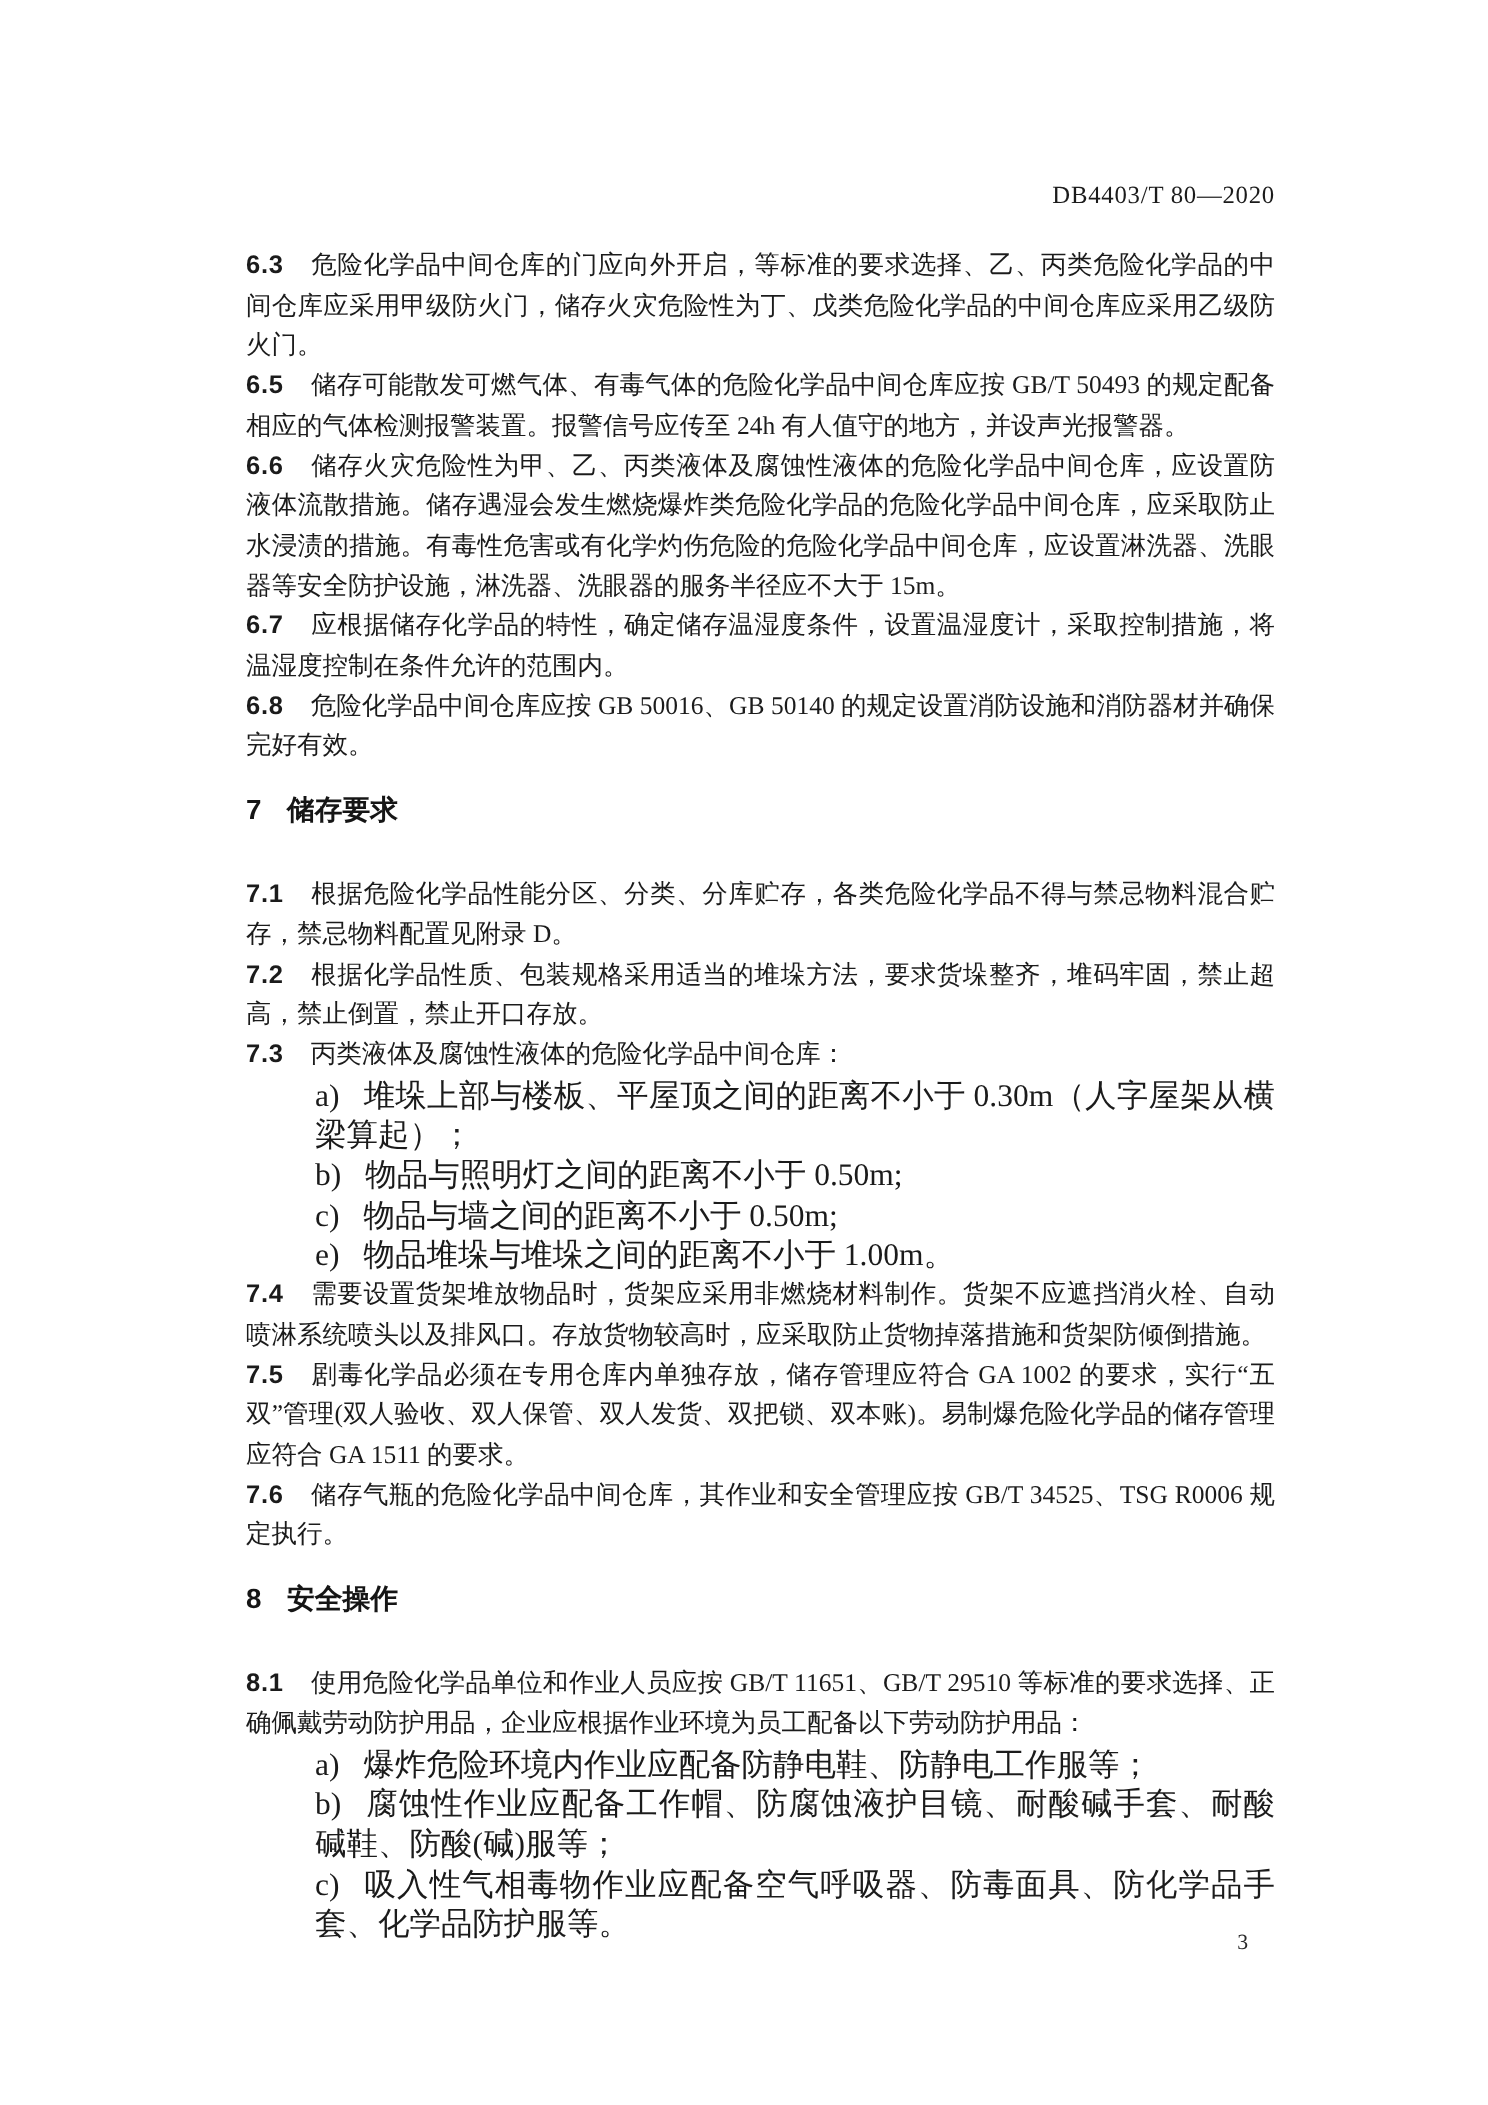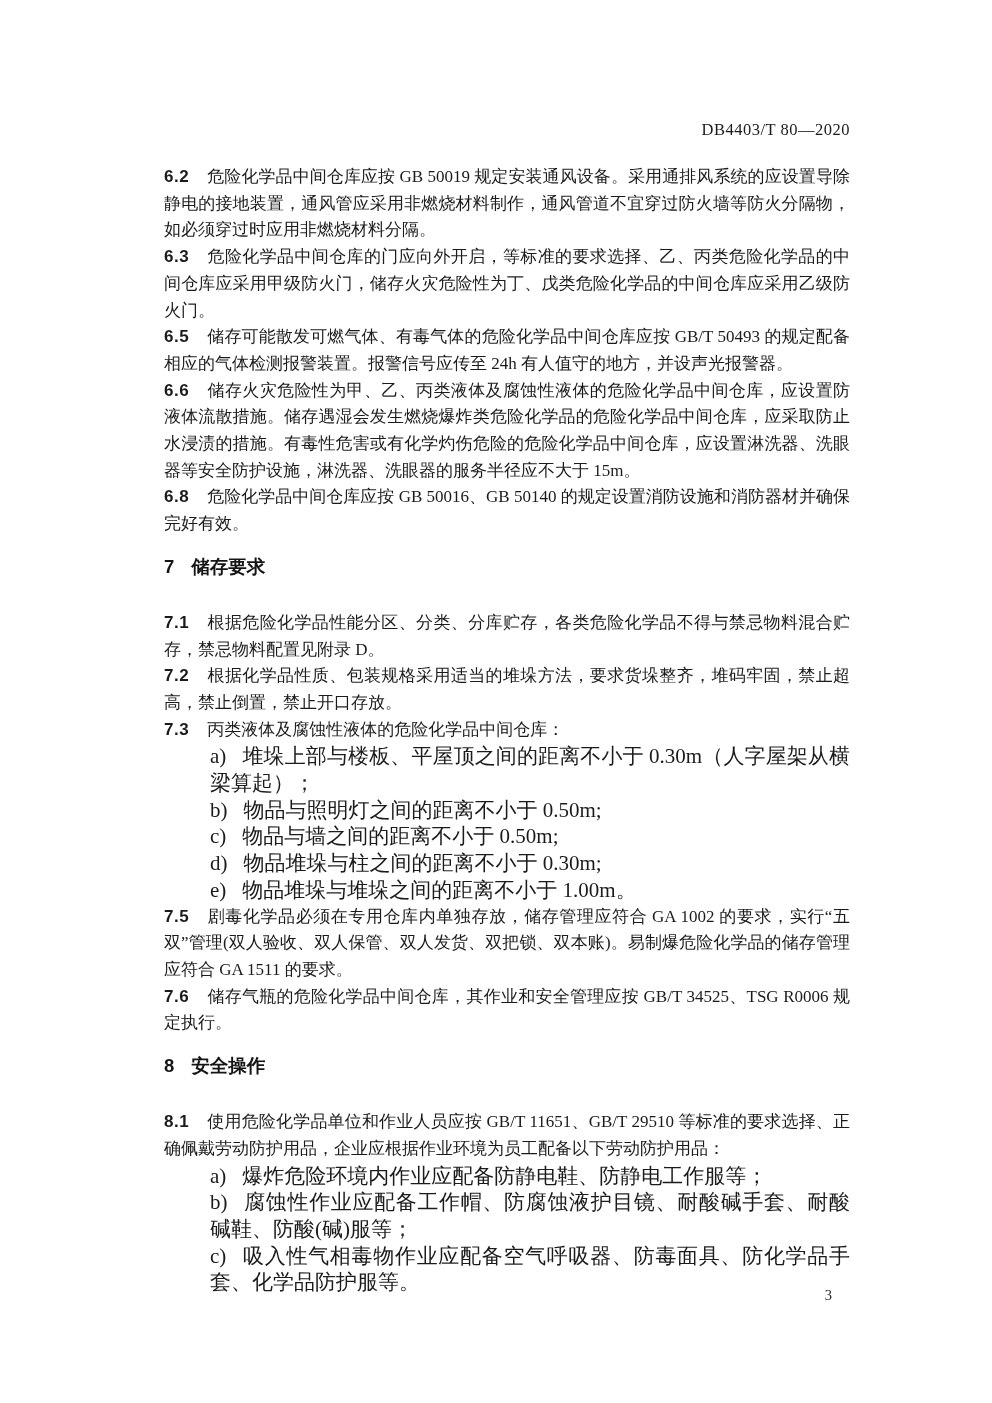--- a/index.html
+++ b/index.html
@@ -62,38 +62,38 @@
 </style>
 </head>
 <body>
 
 <div class="page">
 
   <div class="doc-header">DB4403/T 80—2020</div>
 
   <main>
 
-    <p class="clause"><span class="cnum">6.2</span><span>危险化学品中间仓库应按 GB 50019 规定安装通风设备。采用通排风系统的应设置导除静电的接地装置，通风管应采用非燃烧材料制作，通风管道不宜穿过防火墙等防火分隔物，如必须穿过时应用非燃烧材料分隔。</span></p>
     <p class="clause"><span class="cnum">6.3</span><span>危险化学品中间仓库的门应向外开启，等标准的要求选择、乙、丙类危险化学品的中间仓库应采用甲级防火门，储存火灾危险性为丁、戊类危险化学品的中间仓库应采用乙级防火门。</span></p>
     <p class="clause"><span class="cnum">6.5</span><span>储存可能散发可燃气体、有毒气体的危险化学品中间仓库应按 GB/T 50493 的规定配备相应的气体检测报警装置。报警信号应传至 24h 有人值守的地方，并设声光报警器。</span></p>
     <p class="clause"><span class="cnum">6.6</span><span>储存火灾危险性为甲、乙、丙类液体及腐蚀性液体的危险化学品中间仓库，应设置防液体流散措施。储存遇湿会发生燃烧爆炸类危险化学品的危险化学品中间仓库，应采取防止水浸渍的措施。有毒性危害或有化学灼伤危险的危险化学品中间仓库，应设置淋洗器、洗眼器等安全防护设施，淋洗器、洗眼器的服务半径应不大于 15m。</span></p>
+    <p class="clause"><span class="cnum">6.7</span><span>应根据储存化学品的特性，确定储存温湿度条件，设置温湿度计，采取控制措施，将温湿度控制在条件允许的范围内。</span></p>
     <p class="clause"><span class="cnum">6.8</span><span>危险化学品中间仓库应按 GB 50016、GB 50140 的规定设置消防设施和消防器材并确保完好有效。</span></p>
 
     <h2 class="sec-heading"><span class="sec-num">7</span><span>储存要求</span></h2>
 
     <p class="clause"><span class="cnum">7.1</span><span>根据危险化学品性能分区、分类、分库贮存，各类危险化学品不得与禁忌物料混合贮存，禁忌物料配置见附录 D。</span></p>
     <p class="clause"><span class="cnum">7.2</span><span>根据化学品性质、包装规格采用适当的堆垛方法，要求货垛整齐，堆码牢固，禁止超高，禁止倒置，禁止开口存放。</span></p>
     <p class="clause"><span class="cnum">7.3</span><span>丙类液体及腐蚀性液体的危险化学品中间仓库：</span></p>
 
     <p class="list-item"><span class="li-label">a)</span><span>堆垛上部与楼板、平屋顶之间的距离不小于 0.30m（人字屋架从横梁算起）；</span></p>
     <p class="list-item"><span class="li-label">b)</span><span>物品与照明灯之间的距离不小于 0.50m;</span></p>
     <p class="list-item"><span class="li-label">c)</span><span>物品与墙之间的距离不小于 0.50m;</span></p>
-    <p class="list-item"><span class="li-label">d)</span><span>物品堆垛与柱之间的距离不小于 0.30m;</span></p>
     <p class="list-item"><span class="li-label">e)</span><span>物品堆垛与堆垛之间的距离不小于 1.00m。</span></p>
 
+    <p class="clause"><span class="cnum">7.4</span><span>需要设置货架堆放物品时，货架应采用非燃烧材料制作。货架不应遮挡消火栓、自动喷淋系统喷头以及排风口。存放货物较高时，应采取防止货物掉落措施和货架防倾倒措施。</span></p>
     <p class="clause"><span class="cnum">7.5</span><span>剧毒化学品必须在专用仓库内单独存放，储存管理应符合 GA 1002 的要求，实行“五双”管理(双人验收、双人保管、双人发货、双把锁、双本账)。易制爆危险化学品的储存管理应符合 GA 1511 的要求。</span></p>
     <p class="clause"><span class="cnum">7.6</span><span>储存气瓶的危险化学品中间仓库，其作业和安全管理应按 GB/T 34525、TSG R0006 规定执行。</span></p>
 
     <h2 class="sec-heading"><span class="sec-num">8</span><span>安全操作</span></h2>
 
     <p class="clause"><span class="cnum">8.1</span><span>使用危险化学品单位和作业人员应按 GB/T 11651、GB/T 29510 等标准的要求选择、正确佩戴劳动防护用品，企业应根据作业环境为员工配备以下劳动防护用品：</span></p>
 
     <p class="list-item"><span class="li-label">a)</span><span>爆炸危险环境内作业应配备防静电鞋、防静电工作服等；</span></p>
     <p class="list-item"><span class="li-label">b)</span><span>腐蚀性作业应配备工作帽、防腐蚀液护目镜、耐酸碱手套、耐酸碱鞋、防酸(碱)服等；</span></p>
     <p class="list-item"><span class="li-label">c)</span><span>吸入性气相毒物作业应配备空气呼吸器、防毒面具、防化学品手套、化学品防护服等。</span></p>

